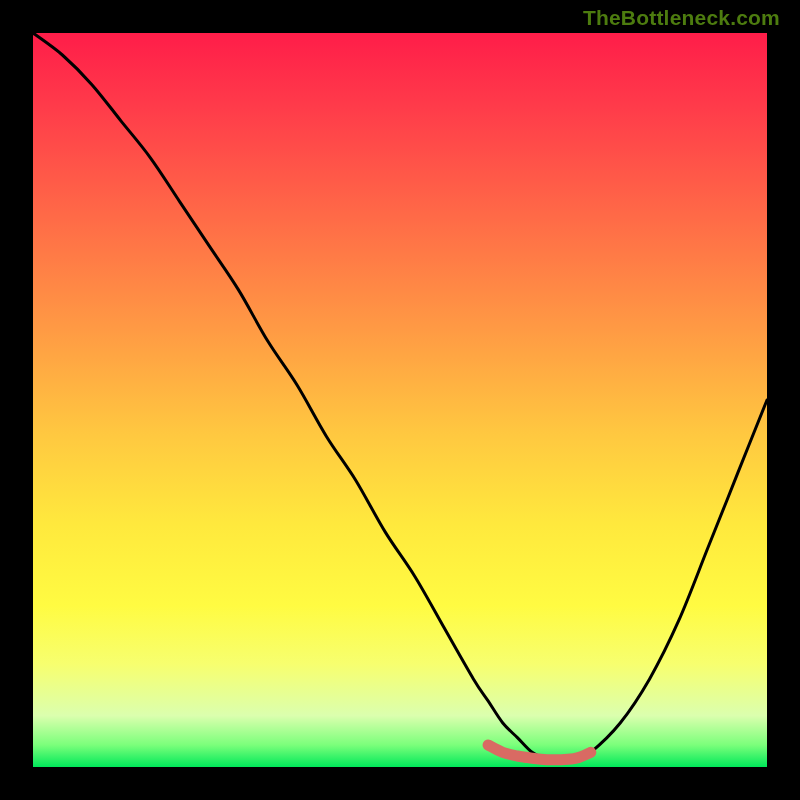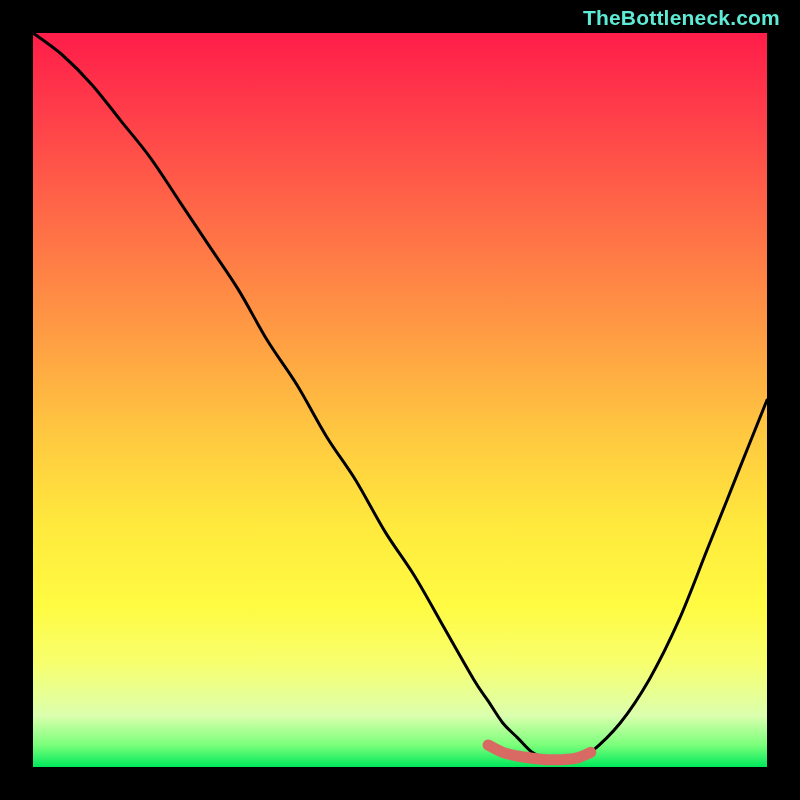--- a/index.html
+++ b/index.html
@@ -33,21 +33,21 @@
       #f7ff6f 86%,
       #dbffae 93%,
       #7bff7b 97%,
       #00e85a 100%
     );
   }
   .watermark {
     position: absolute;
     top: 6px;
     right: 20px;
-    color: #5eead4;
+    color: #4d7c0f;
     font-size: 21px;
     font-weight: 600;
     letter-spacing: 0.2px;
     user-select: none;
   }
   svg.curve-layer {
     position: absolute;
     left: 0; top: 0;
     width: 734px; height: 734px;
     overflow: visible;

